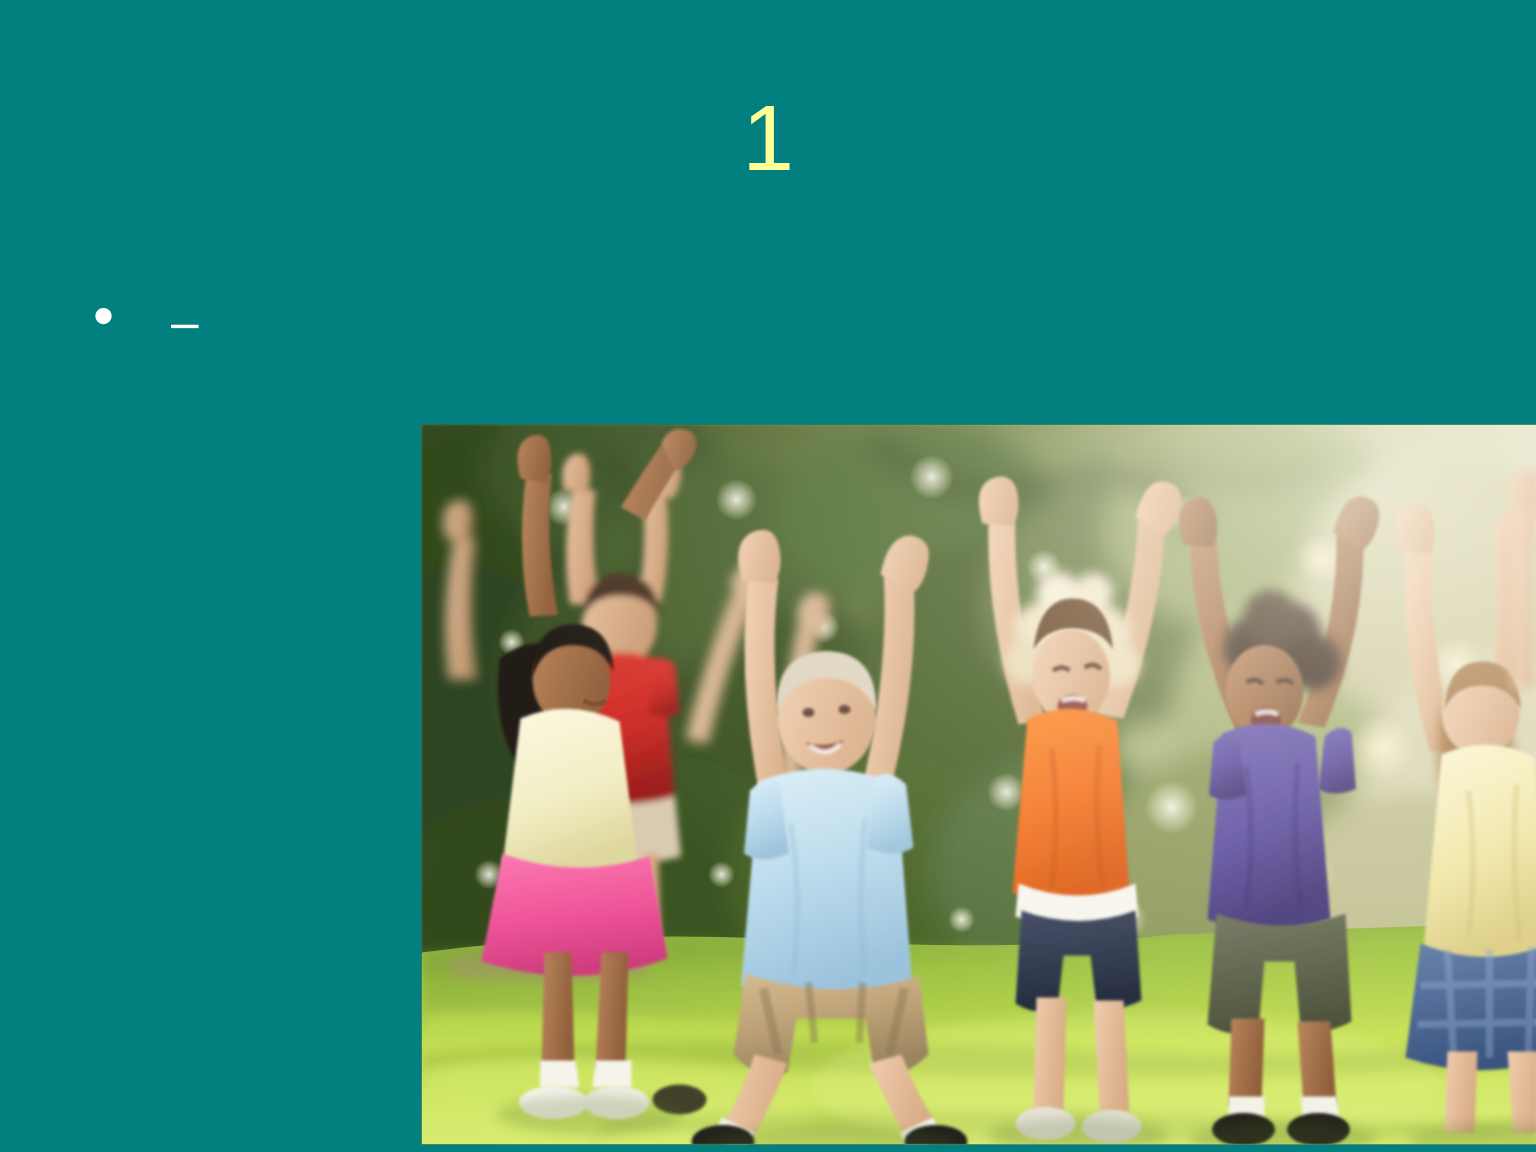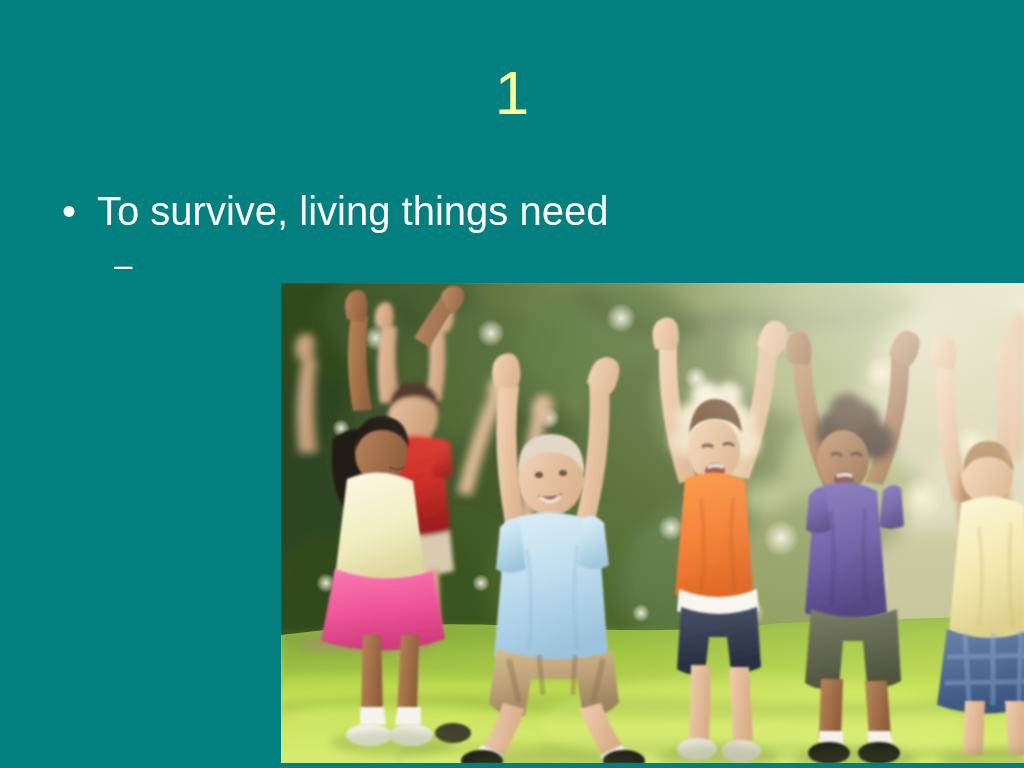--- a/index.html
+++ b/index.html
@@ -82,21 +82,20 @@
 <body style="background: rgb(1, 128, 127);">
 
 <div id="slide" style="background: rgb(1, 128, 127);">
 
   <div id="slide-title" style="color: rgb(255, 255, 153);">1</div>
 
   <div id="body-list" style="color: rgb(255, 255, 255);">
 
     <div class="l1">
       <span class="bullet">•</span>
-      <span>To survive, living things need</span>
     </div>
 
     <div class="l2">
       <span class="dash">–</span>
     </div>
 
   </div>
 
   <div id="photo">
     <svg viewBox="0 0 743 480" preserveAspectRatio="none">

